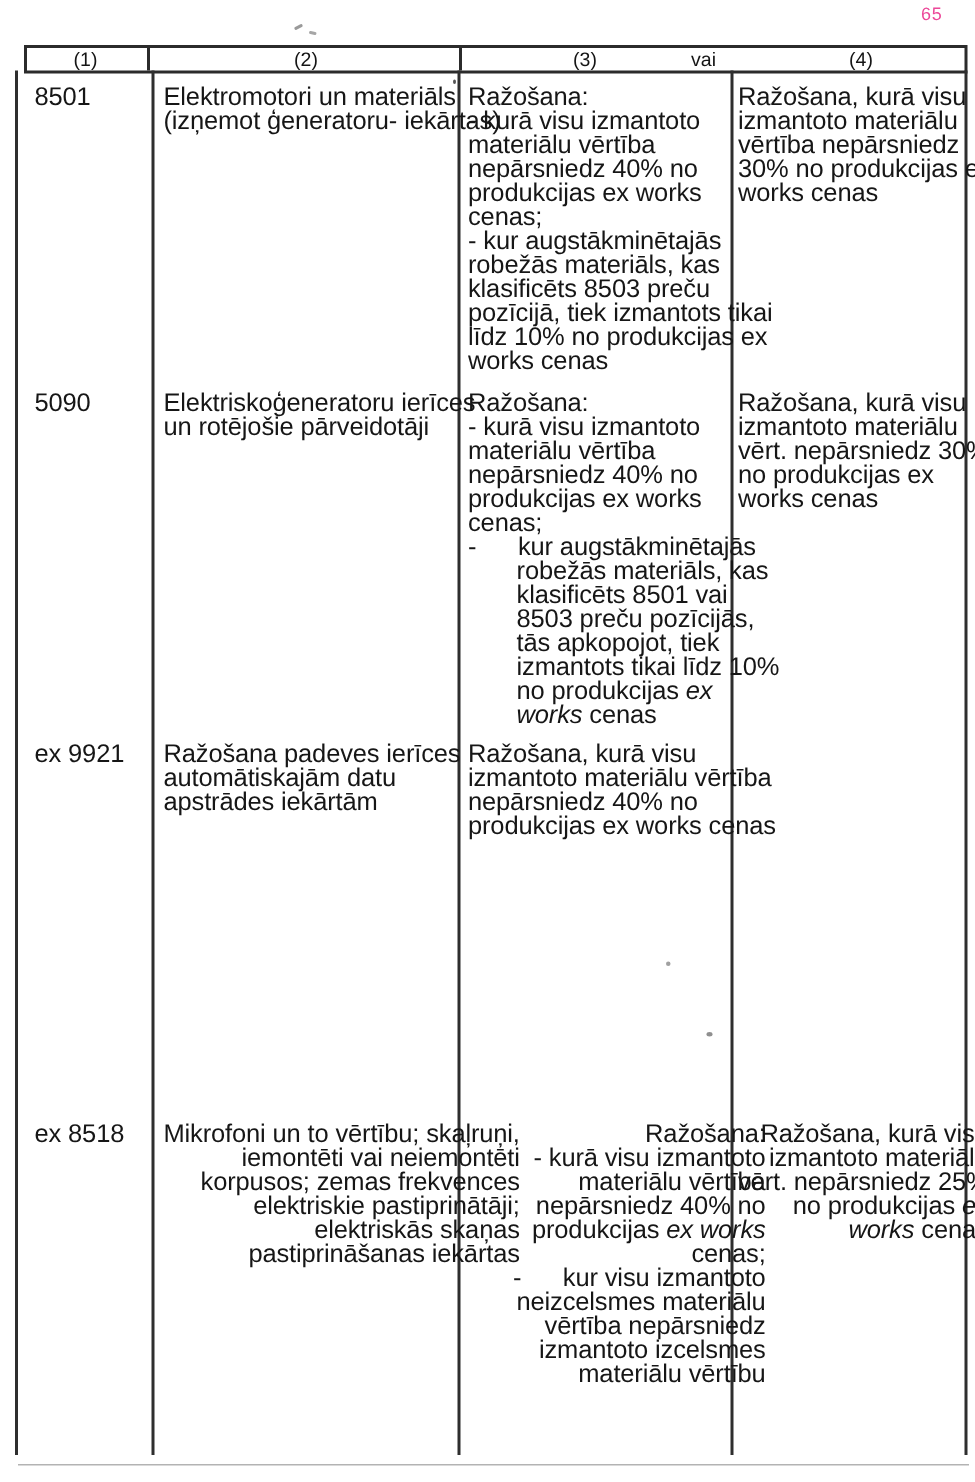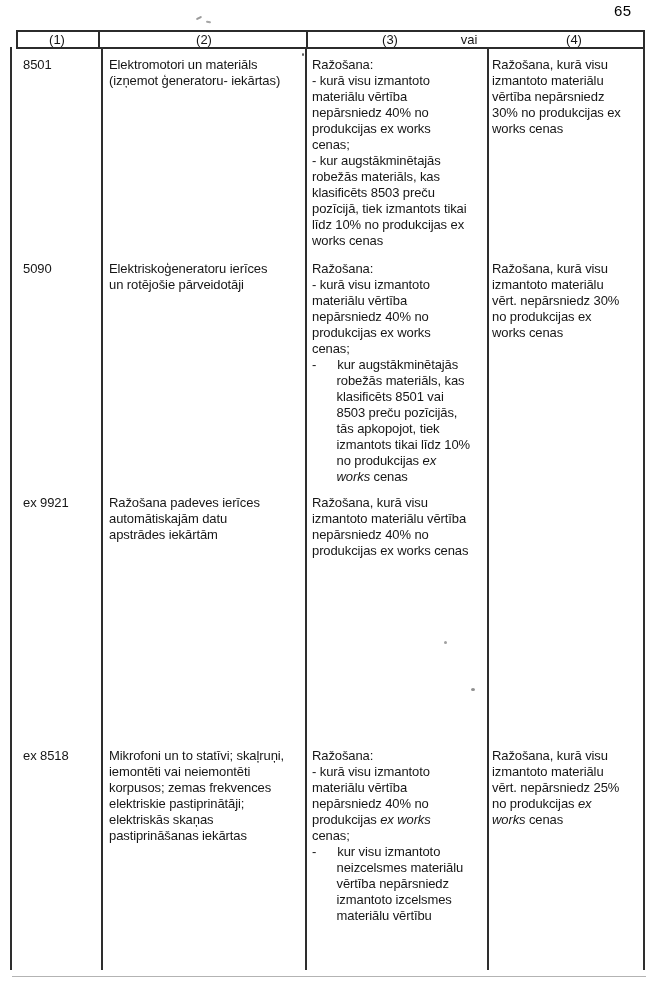--- a/index.html
+++ b/index.html
@@ -7,21 +7,21 @@
     width:650px;height:988px;
     background:#ffffff;
     position:relative;
     font-family:"Liberation Sans", sans-serif;
     color:#161616;
     overflow:hidden;
   }
   .page{position:absolute;inset:0;}
   .page-number{
     position:absolute;top:2px;left:614px;
-    font-size:15px;letter-spacing:0.5px;color:#000000;
+    font-size:12px;letter-spacing:0.5px;color:#ec4899;
   }
   
   .thead{
     position:absolute;top:30px;left:16px;width:625px;height:15px;
     border-top:2px solid #2b2b2b;
     border-bottom:2px solid #2b2b2b;
     border-left:2px solid #2b2b2b;
     border-right:2px solid #2b2b2b;
   }
   .thead .hdiv{position:absolute;top:0;bottom:0;width:2px;background:#2b2b2b;}
@@ -36,28 +36,28 @@
   .vl1{left:10px;}
   .vl2{left:101px;}
   .vl3{left:305px;}
   .vl4{left:487px;}
   .vl5{left:643px;}
   .bottom-line{position:absolute;top:976px;left:12px;width:634px;height:1px;background:#b3b3b3;}
   
   .cell{
     position:absolute;
     white-space:pre;
-    font-size:13px;line-height:16px;
+    font-size:17px;line-height:16px;
     letter-spacing:-0.1px;
     color:#161616;
   }
   .row1 .cell{top:57px;}
   .row2 .cell{top:261px;}
   .row3 .cell{top:495px;}
-  .row4 .cell{top:748px;}
+  .row4 .cell{top:748px;text-align:right;}
   .c-code{left:23px;}
   .c-desc{left:109px;}
   .c-rule3{left:312px;}
   .c-rule4{left:492px;}
   
   .artifact{position:absolute;background:#8a8a8a;border-radius:50%;}
   .art-squiggle1{left:196px;top:17px;width:6px;height:2px;border-radius:1px;transform:rotate(-28deg);background:#9a9a9a;}
   .art-squiggle2{left:206px;top:21px;width:5px;height:2px;border-radius:1px;transform:rotate(12deg);background:#a6a6a6;}
   .art-dot1{left:302px;top:53px;width:2px;height:3px;background:#555;}
   .art-dot2{left:444px;top:641px;width:3px;height:3px;background:#a0a0a0;}
@@ -149,21 +149,21 @@
 nepārsniedz 40% no
 produkcijas ex works cenas</span></div>
     <div class="cell c-rule4"></div>
   </div>
 
   <div class="artifact art-dot2"></div>
   <div class="artifact art-dot3"></div>
 
   <div class="row row4">
     <div class="cell c-code">ex 8518</div>
-    <div class="cell c-desc">Mikrofoni un to statīvi; skaļruņi,
+    <div class="cell c-desc">Mikrofoni un to vērtību; skaļruņi,
 iemontēti vai neiemontēti
 korpusos; zemas frekvences
 elektriskie pastiprinātāji;
 elektriskās skaņas
 pastiprināšanas iekārtas</div>
     <div class="cell c-rule3"><span>Ražošana:
 - kurā visu izmantoto
 materiālu vērtība
 nepārsniedz 40% no
 produkcijas </span><span style="font-style: italic;">ex works</span><span>

